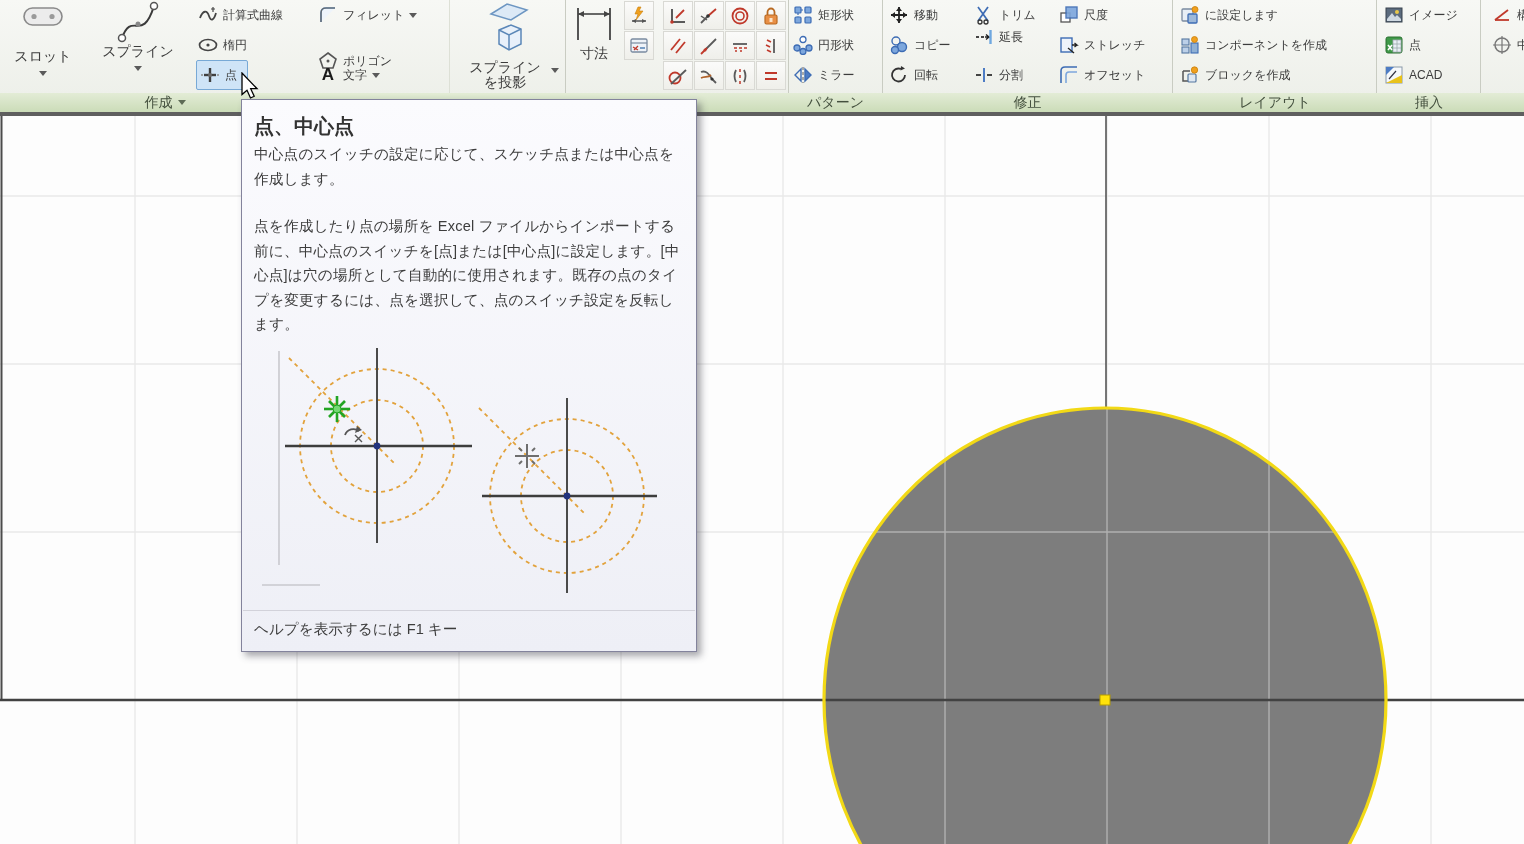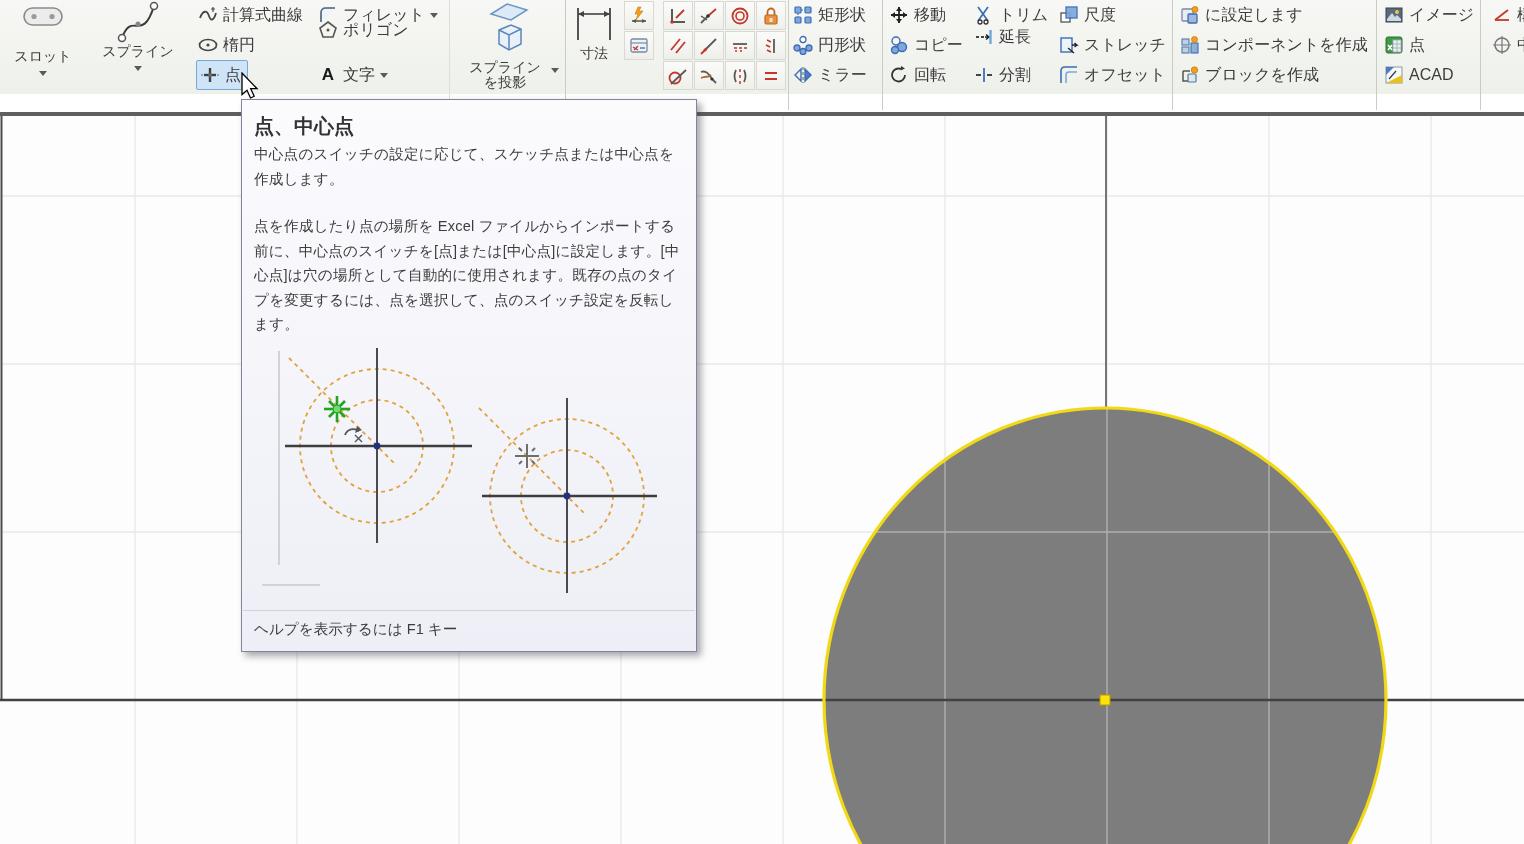--- a/index.html
+++ b/index.html
@@ -8,21 +8,21 @@
   
   #ribbon{position:absolute;left:0;top:0;width:1524px;height:94px;
           background:linear-gradient(#f7f8f5,#eef0ea);}
   .panel{position:absolute;top:0;height:94px;}
   .panel-sep{position:absolute;top:0;width:1px;height:110px;background:#c9ccc2;}
   .bigbtn{position:absolute;top:0;display:flex;flex-direction:column;align-items:center;cursor:default;}
   .bigbtn .blbl{font-size:14px;color:#3c3c3c;white-space:nowrap;line-height:15px;text-align:center;}
   .dd{width:0;height:0;border-left:4px solid transparent;border-right:4px solid transparent;
       border-top:5px solid #5a5a5a;display:inline-block;}
   .smbtn{position:absolute;height:28px;display:flex;align-items:center;gap:5px;white-space:nowrap;}
-  .smbtn .slbl{font-size:16px;color:#3c3c3c;}
+  .smbtn .slbl{font-size:12px;color:#3c3c3c;}
   .icon{display:inline-flex;align-items:center;justify-content:center;}
   
   #labelbar{position:absolute;left:0;top:93px;width:1524px;height:19px;overflow:hidden;
             background:linear-gradient(#e3ecd6,#cbdcb8);}
   #ribbonborder{position:absolute;left:0;top:112px;width:1524px;height:4px;background:#5f5f5f;}
   .plabel{position:absolute;top:0;height:19px;display:flex;align-items:center;justify-content:center;
           gap:5px;font-size:14px;color:#44503e;white-space:nowrap;}
   .plabel .dd{border-top-color:#5d6b55;}
   
   .hl{position:absolute;border:1px solid #78a9d6;background:#cfe4f7;border-radius:2px;}
@@ -113,21 +113,21 @@
       <div class="smbtn" style="left:318px;top:1px">
         <span class="icon">
           <svg width="20" height="20">
               <path d="M3 17 L3 8 Q 3 3, 8 3 L17 3" fill="#eef4fb" stroke="#5b87b8" stroke-width="1.6"></path>
               <path d="M3 17 L3 8 Q 3 3, 8 3 L17 3" fill="none" stroke="#666" stroke-width="1.2" stroke-dasharray="0"></path>
             </svg>
         </span>
         <span class="slbl">フィレット</span>
         <span class="dd"></span>
       </div>
-      <div class="smbtn" style="left:318px;top:16px">
+      <div class="smbtn" style="left:318px;top:47px">
         <span class="icon">
           <svg width="20" height="20">
               <path d="M10 2 L18 8 L15 17 L5 17 L2 8 Z" fill="none" stroke="#555" stroke-width="1.6"></path>
               <circle cx="10" cy="10" r="1.5" fill="#555"></circle>
             </svg>
         </span>
         <span class="slbl">ポリゴン</span>
       </div>
       <div class="smbtn" style="left:318px;top:61px">
         <span class="icon" style="font-size:17px;font-weight:bold;color:#1a1a1a;width:20px">A</span>
@@ -475,20 +475,44 @@
           <svg width="20" height="20">
               <circle cx="10" cy="10" r="7" fill="none" stroke="#777" stroke-width="1.5"></circle>
               <path d="M10 1 L10 19 M1 10 L19 10" stroke="#777" stroke-width="1.2"></path>
             </svg>
         </span>
         <span class="slbl">中心線</span>
       </div>
     </div>
   </div>
 
+  <div id="labelbar">
+    <div class="plabel" style="left:120px;width:90px">
+      <span>作成</span>
+        <span class="dd"></span>
+    </div>
+    <div class="plabel" style="left:640px;width:72px;padding-top:12px">
+      <span>拘束</span>
+    </div>
+    <div class="plabel" style="left:789px;width:93px">
+      <span>パターン</span>
+    </div>
+    <div class="plabel" style="left:883px;width:289px">
+      <span>修正</span>
+    </div>
+    <div class="plabel" style="left:1174px;width:202px">
+      <span>レイアウト</span>
+    </div>
+    <div class="plabel" style="left:1378px;width:102px">
+      <span>挿入</span>
+    </div>
+    <div class="plabel" style="left:1499px;width:80px">
+      
+    </div>
+  </div>
 
   <div id="ribbonborder"></div>
 
   <div id="canvas">
     <svg width="1524" height="728" viewBox="0 0 1524 728">
       <defs>
         <clipPath id="circleClip">
             <ellipse cx="1105" cy="584" rx="281" ry="292"></ellipse>
           </clipPath>
       </defs>

